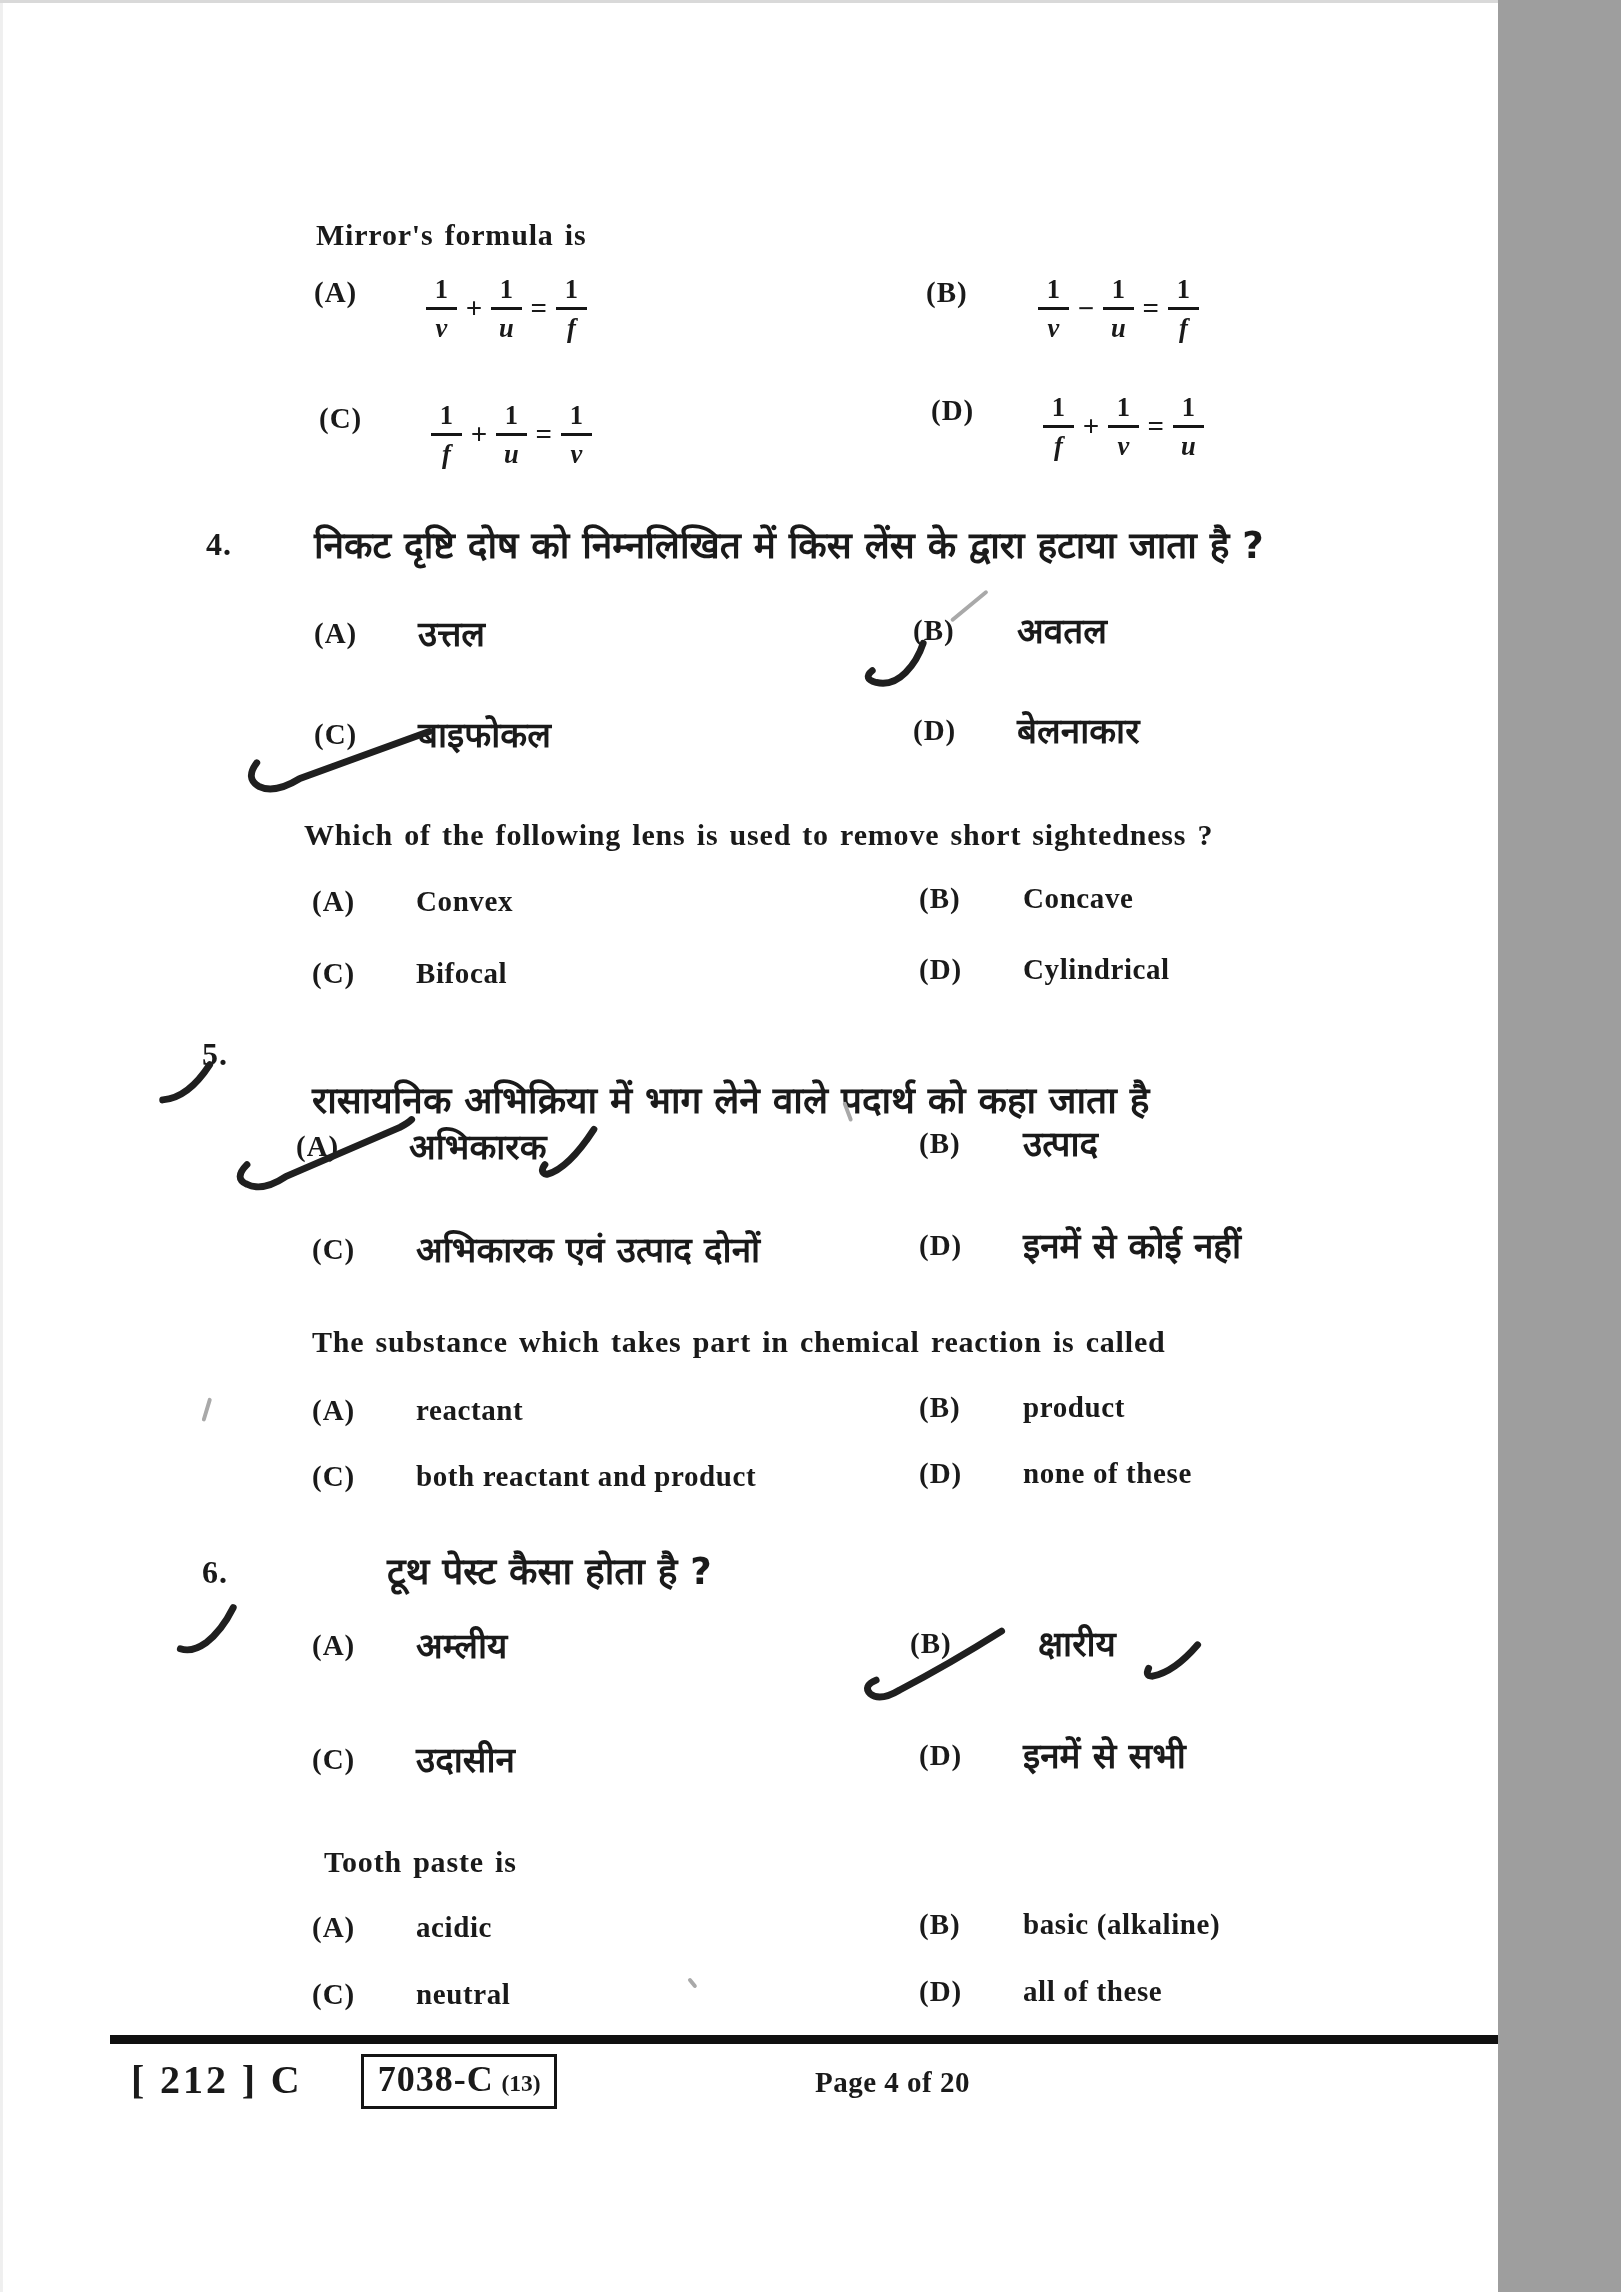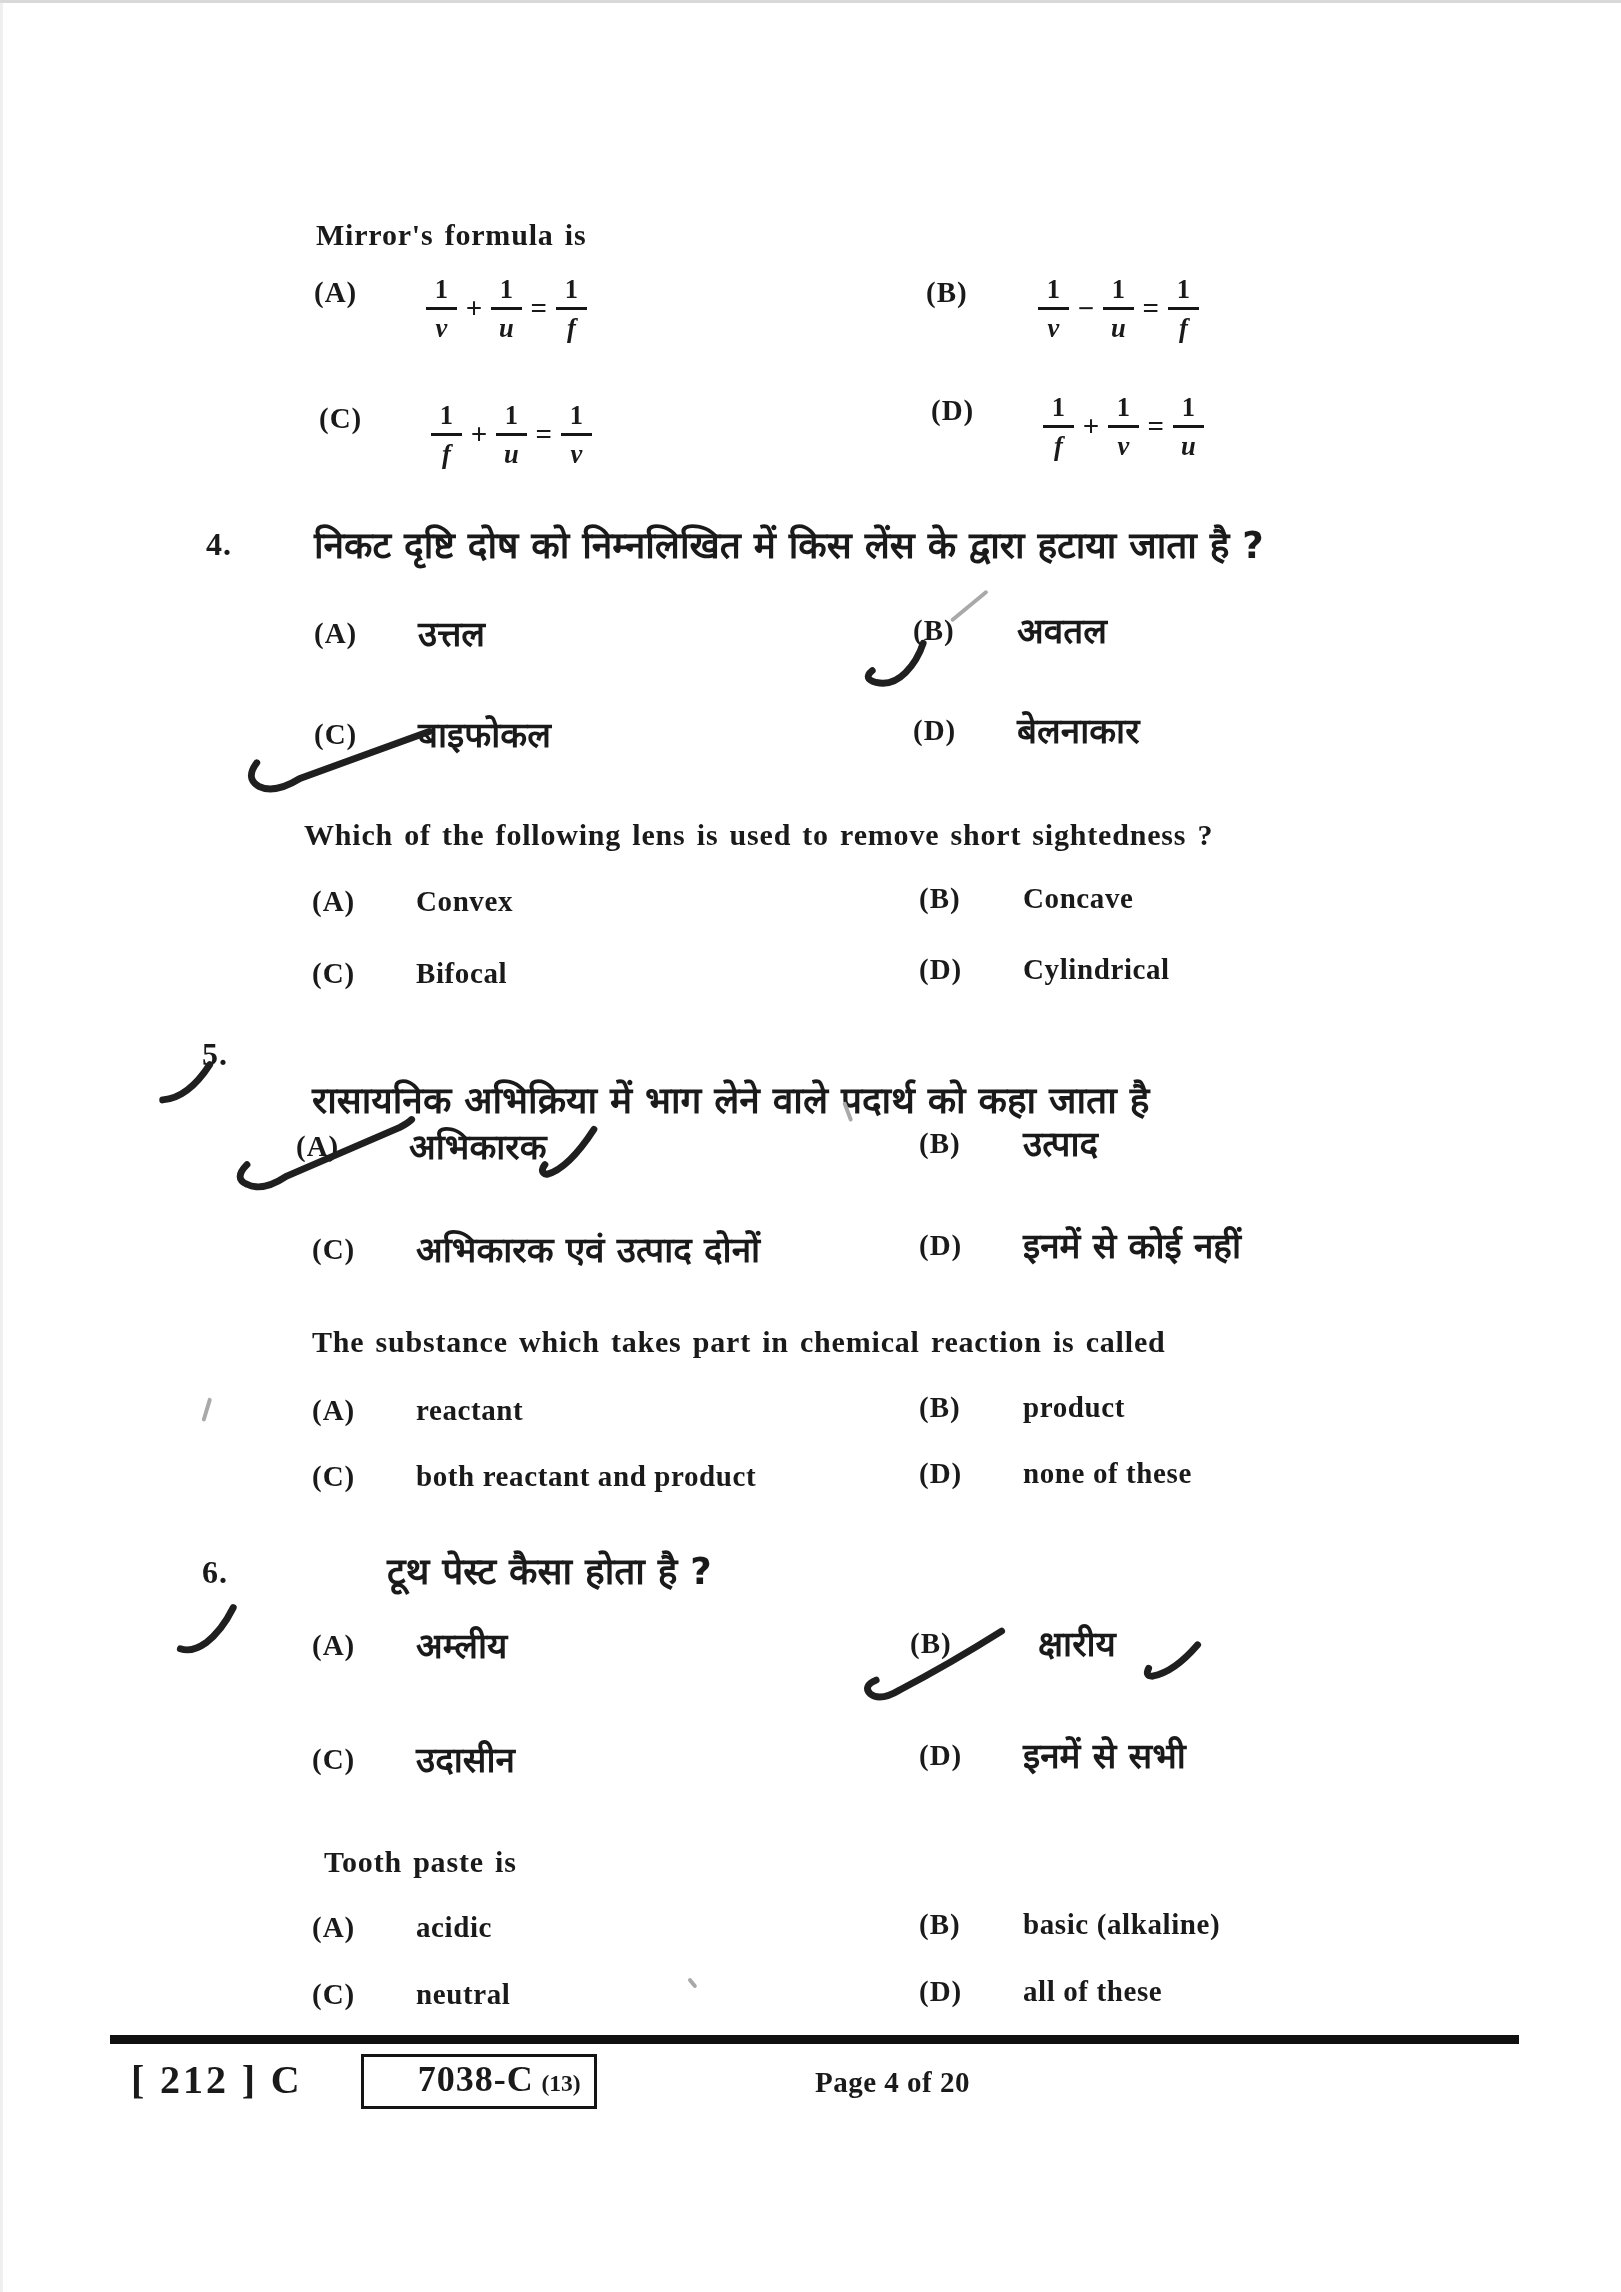--- a/index.html
+++ b/index.html
@@ -1,38 +1,38 @@
 <!DOCTYPE html>
 <html><head>
 <meta charset="utf-8">
 <style>
   html,body{margin:0;padding:0;background:#9e9e9e;}
   .page{
-    position:relative;width:1621px;height:2293px;background:#ffffff;
+    position:relative;width:1498px;height:2293px;background:#ffffff;
     font-family:"Liberation Serif", serif;color:#1a1a1a;overflow:hidden;
     box-shadow:inset 0 2.9px 0 #d9d9d9, inset 2.9px 0 0 #efefef;
   }
   .abs{position:absolute;white-space:nowrap;}
   .prompt-en{font-size:30px;font-weight:bold;letter-spacing:0.8px;word-spacing:2.9px;}
   .prompt-hi{font-size:37px;font-weight:bold;font-family:"DejaVu Sans", sans-serif;}
   .qnum{font-size:32px;font-weight:bold;letter-spacing:1px;}
   .opt{display:flex;align-items:flex-start;}
   .opt-label{font-size:29px;font-weight:bold;min-width:71px;letter-spacing:1px;}
   .opt-text-hi{font-size:35px;font-weight:bold;font-family:"DejaVu Sans", sans-serif;margin-left:33px;line-height:1;}
   .opt-text-en{font-size:29px;font-weight:bold;margin-left:33px;letter-spacing:0.6px;}
   .formula{display:inline-flex;align-items:center;font-size:28px;font-weight:bold;margin-left:41px;}
   .frac{display:inline-flex;flex-direction:column;align-items:center;line-height:1;}
   .frac .num{display:block;padding:0 8.8px 4.9px;border-bottom:3.9px solid #161616;font-size:26.5px;}
   .frac .den{display:block;padding-top:4.9px;font-size:26.5px;font-style:italic;}
   .op{margin:0 8.8px;font-size:29px;}
   .ink-layer{position:absolute;left:0;top:0;pointer-events:none;}
   .footer-rule{position:absolute;left:110px;top:2035px;width:1409px;height:8.8px;background:#101010;}
   .footer-left{font-size:40px;font-weight:bold;letter-spacing:2.9px;}
   .footer-box{border:3.9px solid #141414;padding:1px 13.7px 5.9px 13.7px;display:inline-flex;align-items:baseline;gap:7.8px;}
-  .footer-box .code{font-size:36px;font-weight:bold;letter-spacing:1px;margin-left:40px;}
+  .footer-box .code{font-size:36px;font-weight:bold;letter-spacing:1px;}
   .footer-box .sub{font-size:23.5px;font-weight:bold;}
   .footer-page{font-size:29px;font-weight:bold;letter-spacing:0.5px;}
 </style>
 </head>
 <body>
 
 <div class="page">
 
   <div class="abs prompt-en" style="left:316px;top:218px">Mirror's formula is</div>
 

